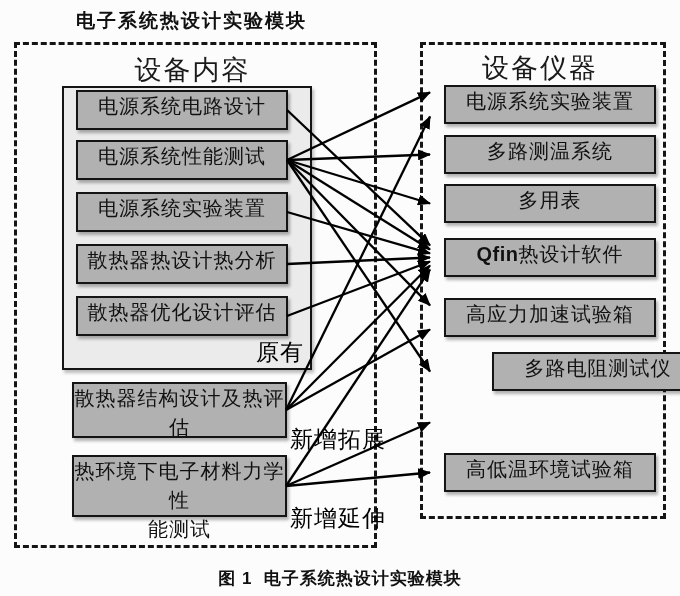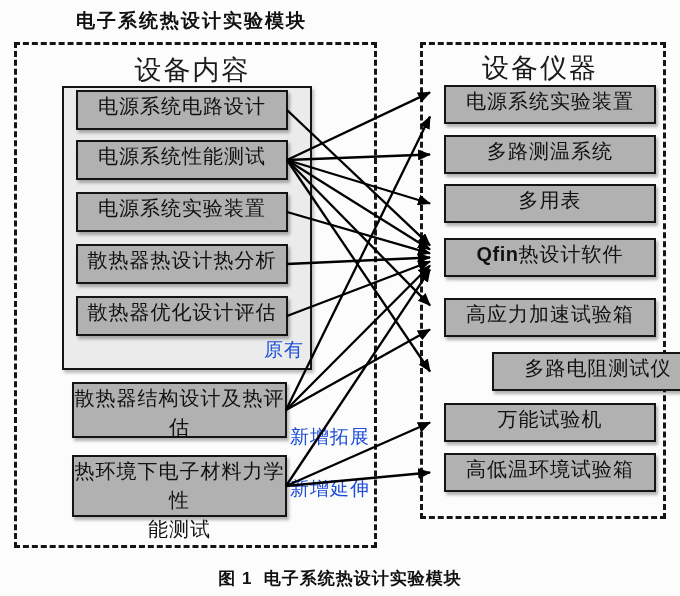--- a/index.html
+++ b/index.html
@@ -55,23 +55,23 @@
     letter-spacing:1px;
     text-align:center;
     box-sizing:border-box;
     white-space:pre-line;
     line-height:1.45;
   }
   .left-item{left:76px;width:212px;height:40px;}
   .right-item{left:444px;width:212px;height:39px;}
   .side-label{
     position:absolute;
-    font-size:19px;
+    font-size:23px;
     letter-spacing:1px;
-    color:#1d4ed8;
+    color:#000000;
     white-space:nowrap;
   }
   .caption{
     position:absolute;
     left:0;top:567px;
     width:680px;
     text-align:center;
     font-size:17px;
     font-weight:700;
     letter-spacing:1px;
@@ -117,21 +117,21 @@
 
   <div class="item" style="left:72px;top:382px;width:215px;height:56px;">
     <span>散热器结构设计及热评估</span>
   </div>
   <div class="side-label" style="left:290px;top:424px;">新增拓展</div>
 
   <div class="item" style="left:72px;top:455px;width:215px;height:62px;">
     <span>热环境下电子材料力学性
 能测试</span>
   </div>
-  <div class="side-label" style="left:290px;top:476px;">新增延伸</div>
+  <div class="side-label" style="left:290px;top:503px;">新增延伸</div>
 
   <div class="dashed-panel" style="left:420px;top:42px;width:240px;height:471px;"></div>
   <div class="panel-title" style="left:420px;top:50px;width:240px;">设备仪器</div>
 
   <div class="item right-item" style="top:85px;">
     <span>电源系统实验装置</span>
   </div>
   <div class="item right-item" style="top:135px;">
     <span>多路测温系统</span>
   </div>
@@ -139,23 +139,20 @@
     <span>多用表</span>
   </div>
   <div class="item right-item" style="top:238px;">
     <span class="qfin-bold">Qfin</span><span>热设计软件</span>
   </div>
   <div class="item right-item" style="top:298px;">
     <span>高应力加速试验箱</span>
   </div>
   <div class="item right-item" style="top:352px;margin-left:48px;">
     <span>多路电阻测试仪</span>
-  </div>
-  <div class="item right-item" style="top:403px;">
-    <span>万能试验机</span>
   </div>
   <div class="item right-item" style="top:453px;">
     <span>高低温环境试验箱</span>
   </div>
 
   <div class="caption">图 1  电子系统热设计实验模块</div>
 
   <svg id="arrows" width="680" height="596" viewBox="0 0 680 596">
     <defs>
       <marker id="ah" markerUnits="userSpaceOnUse" markerWidth="14" markerHeight="11" refX="12" refY="5.5" orient="auto">

